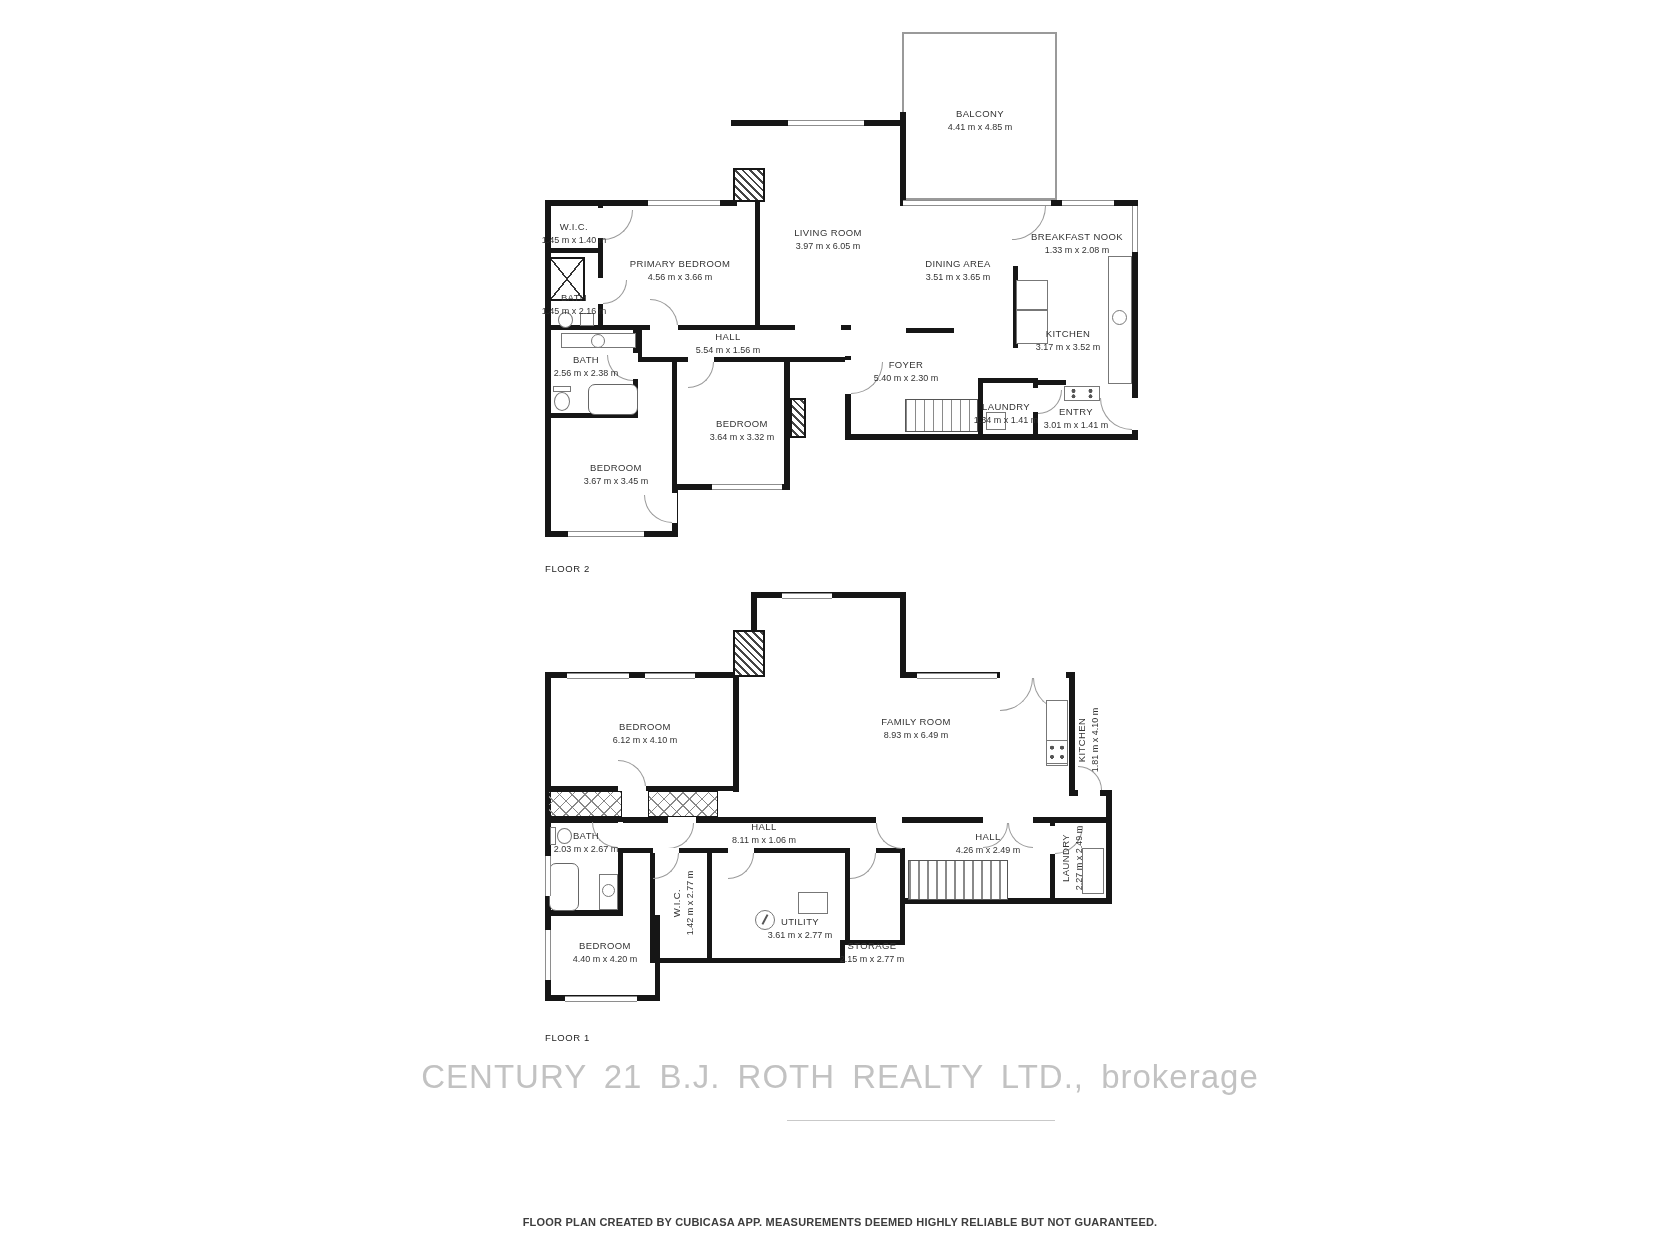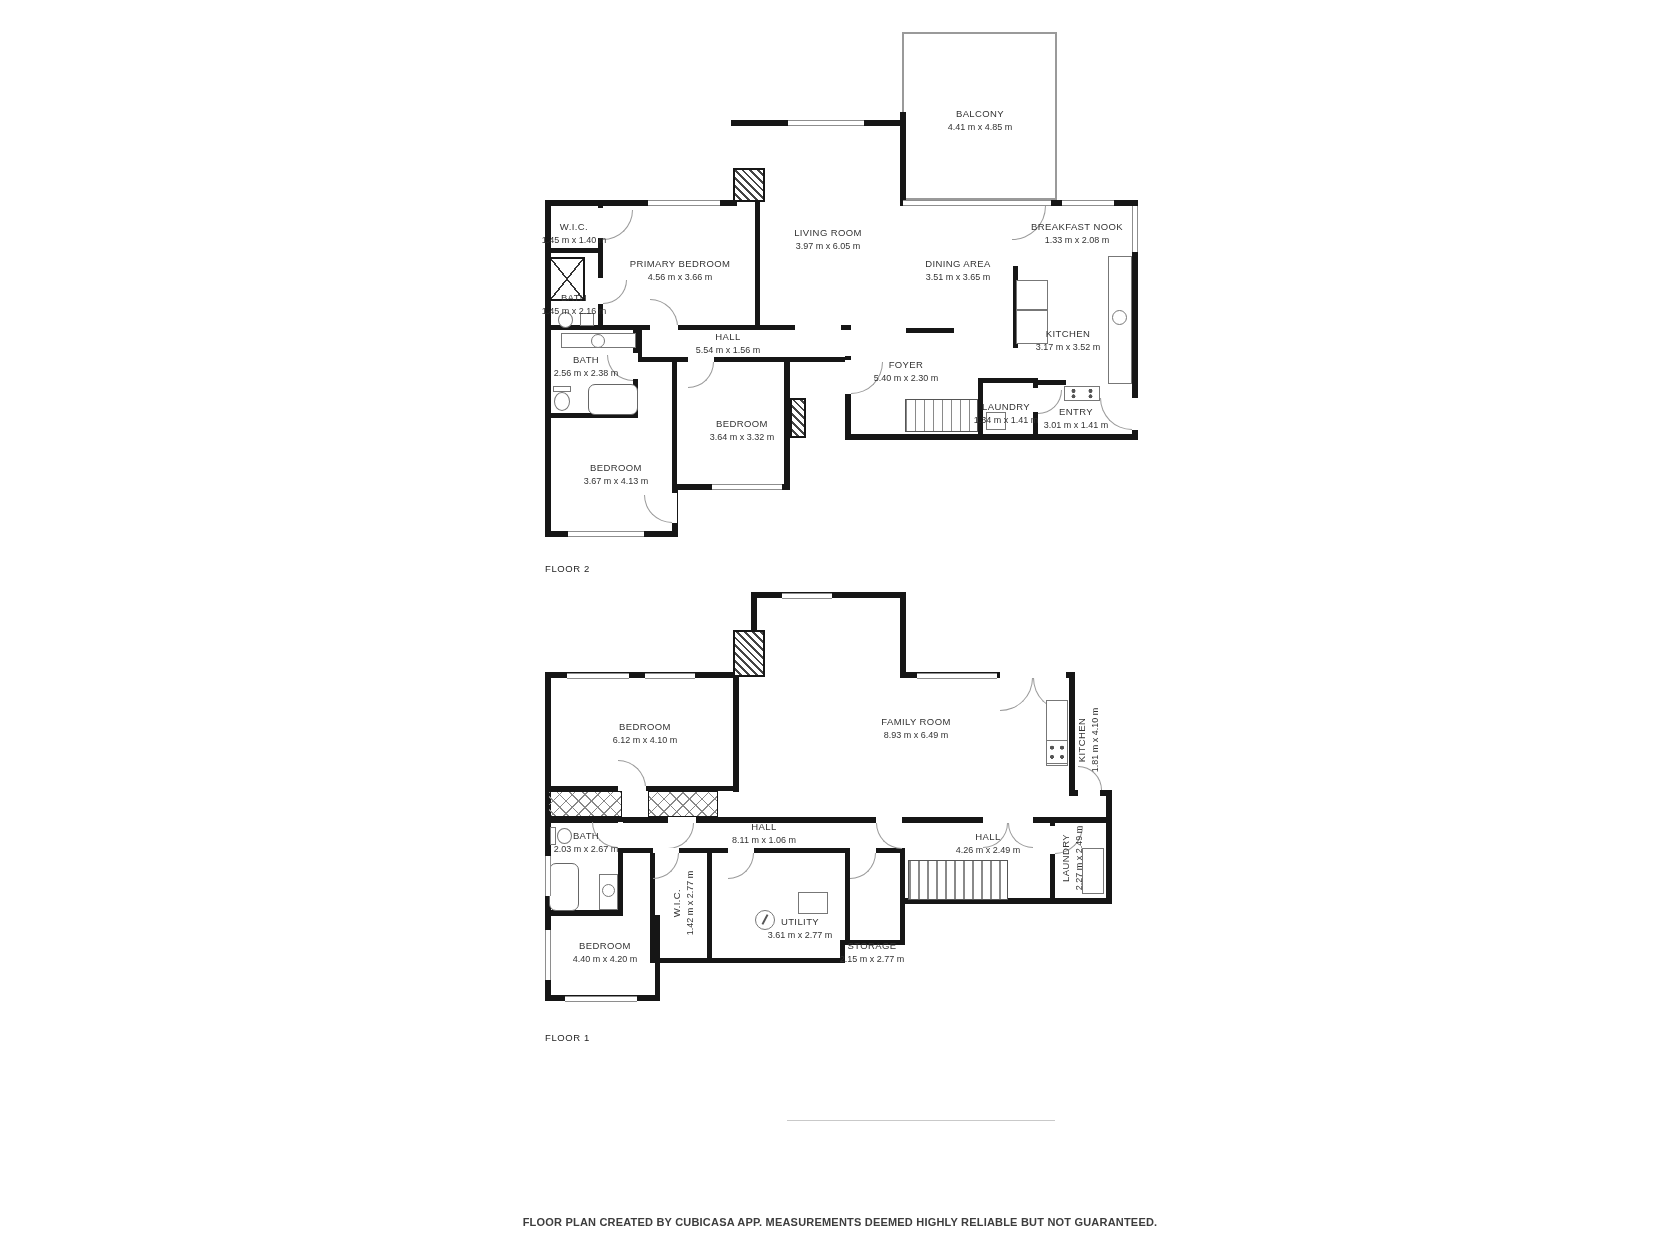--- a/index.html
+++ b/index.html
@@ -143,21 +143,21 @@
     <span class="rd">4.56 m x 3.66 m</span>
   </div>
   <div class="lbl" style="left:828px;top:239px">
     <span class="rn">LIVING ROOM</span>
     <span class="rd">3.97 m x 6.05 m</span>
   </div>
   <div class="lbl" style="left:958px;top:270px">
     <span class="rn">DINING AREA</span>
     <span class="rd">3.51 m x 3.65 m</span>
   </div>
-  <div class="lbl" style="left:1077px;top:233px">
+  <div class="lbl" style="left:1077px;top:243px">
     <span class="rn">BREAKFAST NOOK</span>
     <span class="rd">1.33 m x 2.08 m</span>
   </div>
   <div class="lbl" style="left:1068px;top:340px">
     <span class="rn">KITCHEN</span>
     <span class="rd">3.17 m x 3.52 m</span>
   </div>
   <div class="lbl" style="left:574px;top:304px">
     <span class="rn">BATH</span>
     <span class="rd">1.45 m x 2.16 m</span>
@@ -181,21 +181,21 @@
   <div class="lbl" style="left:1076px;top:418px">
     <span class="rn">ENTRY</span>
     <span class="rd">3.01 m x 1.41 m</span>
   </div>
   <div class="lbl" style="left:742px;top:430px">
     <span class="rn">BEDROOM</span>
     <span class="rd">3.64 m x 3.32 m</span>
   </div>
   <div class="lbl" style="left:616px;top:474px">
     <span class="rn">BEDROOM</span>
-    <span class="rd">3.67 m x 4.13 m</span>
+    <span class="rd">3.67 m x 3.45 m</span>
   </div>
   <div class="floor-tag" style="left:545px;top:563px">FLOOR 2</div>
 
   <i class="w" style="left:751px;top:592px;width:155px;height:6px"></i>
   <i class="w" style="left:751px;top:592px;width:6px;height:44px"></i>
   <i class="w" style="left:900px;top:592px;width:6px;height:86px"></i>
   <i class="w" style="left:545px;top:672px;width:192px;height:6px"></i>
   <i class="w" style="left:900px;top:672px;width:175px;height:6px"></i>
   <i class="w" style="left:1069px;top:672px;width:6px;height:124px"></i>
   <i class="w" style="left:1069px;top:790px;width:43px;height:6px"></i>
@@ -309,15 +309,16 @@
   <div class="lbl" style="left:872px;top:952px">
     <span class="rn">STORAGE</span>
     <span class="rd">2.15 m x 2.77 m</span>
   </div>
   <div class="lbl" style="left:605px;top:952px">
     <span class="rn">BEDROOM</span>
     <span class="rd">4.40 m x 4.20 m</span>
   </div>
   <div class="floor-tag" style="left:545px;top:1032px">FLOOR 1</div>
 
+  <div class="watermark" style="left:840px;top:1058px">CENTURY 21 B.J. ROTH REALTY LTD., brokerage</div>
   <i class="divider" style="left:787px;top:1120px;width:268px"></i>
   <div class="footer" style="left:840px;top:1216px">FLOOR PLAN CREATED BY CUBICASA APP. MEASUREMENTS DEEMED HIGHLY RELIABLE BUT NOT GUARANTEED.</div>
 </div>
 
 </body></html>

